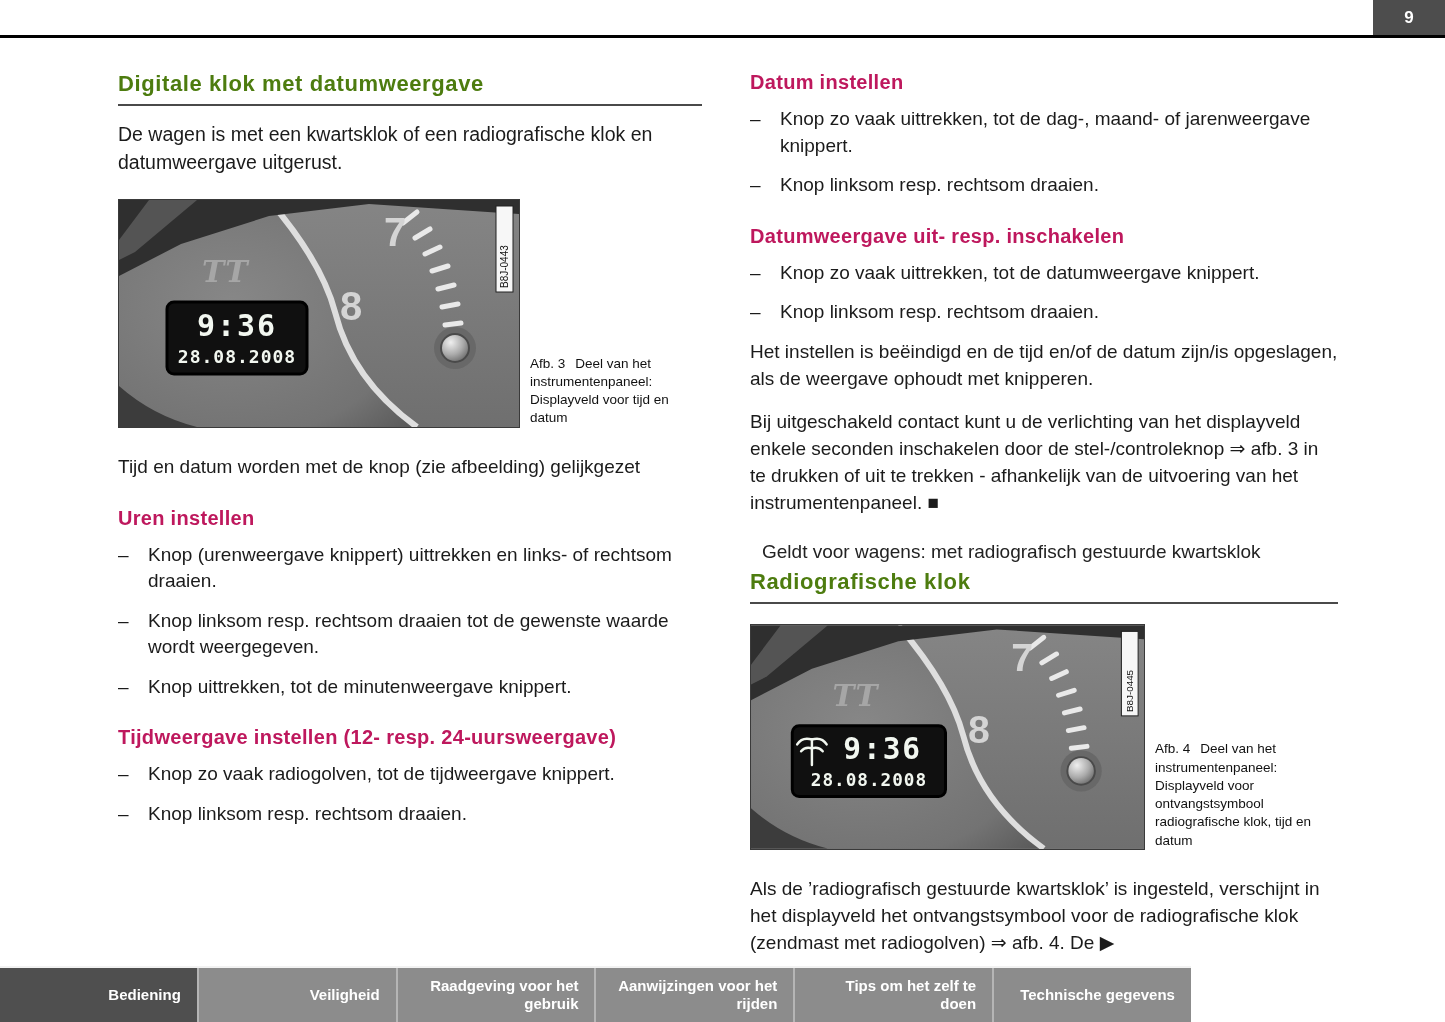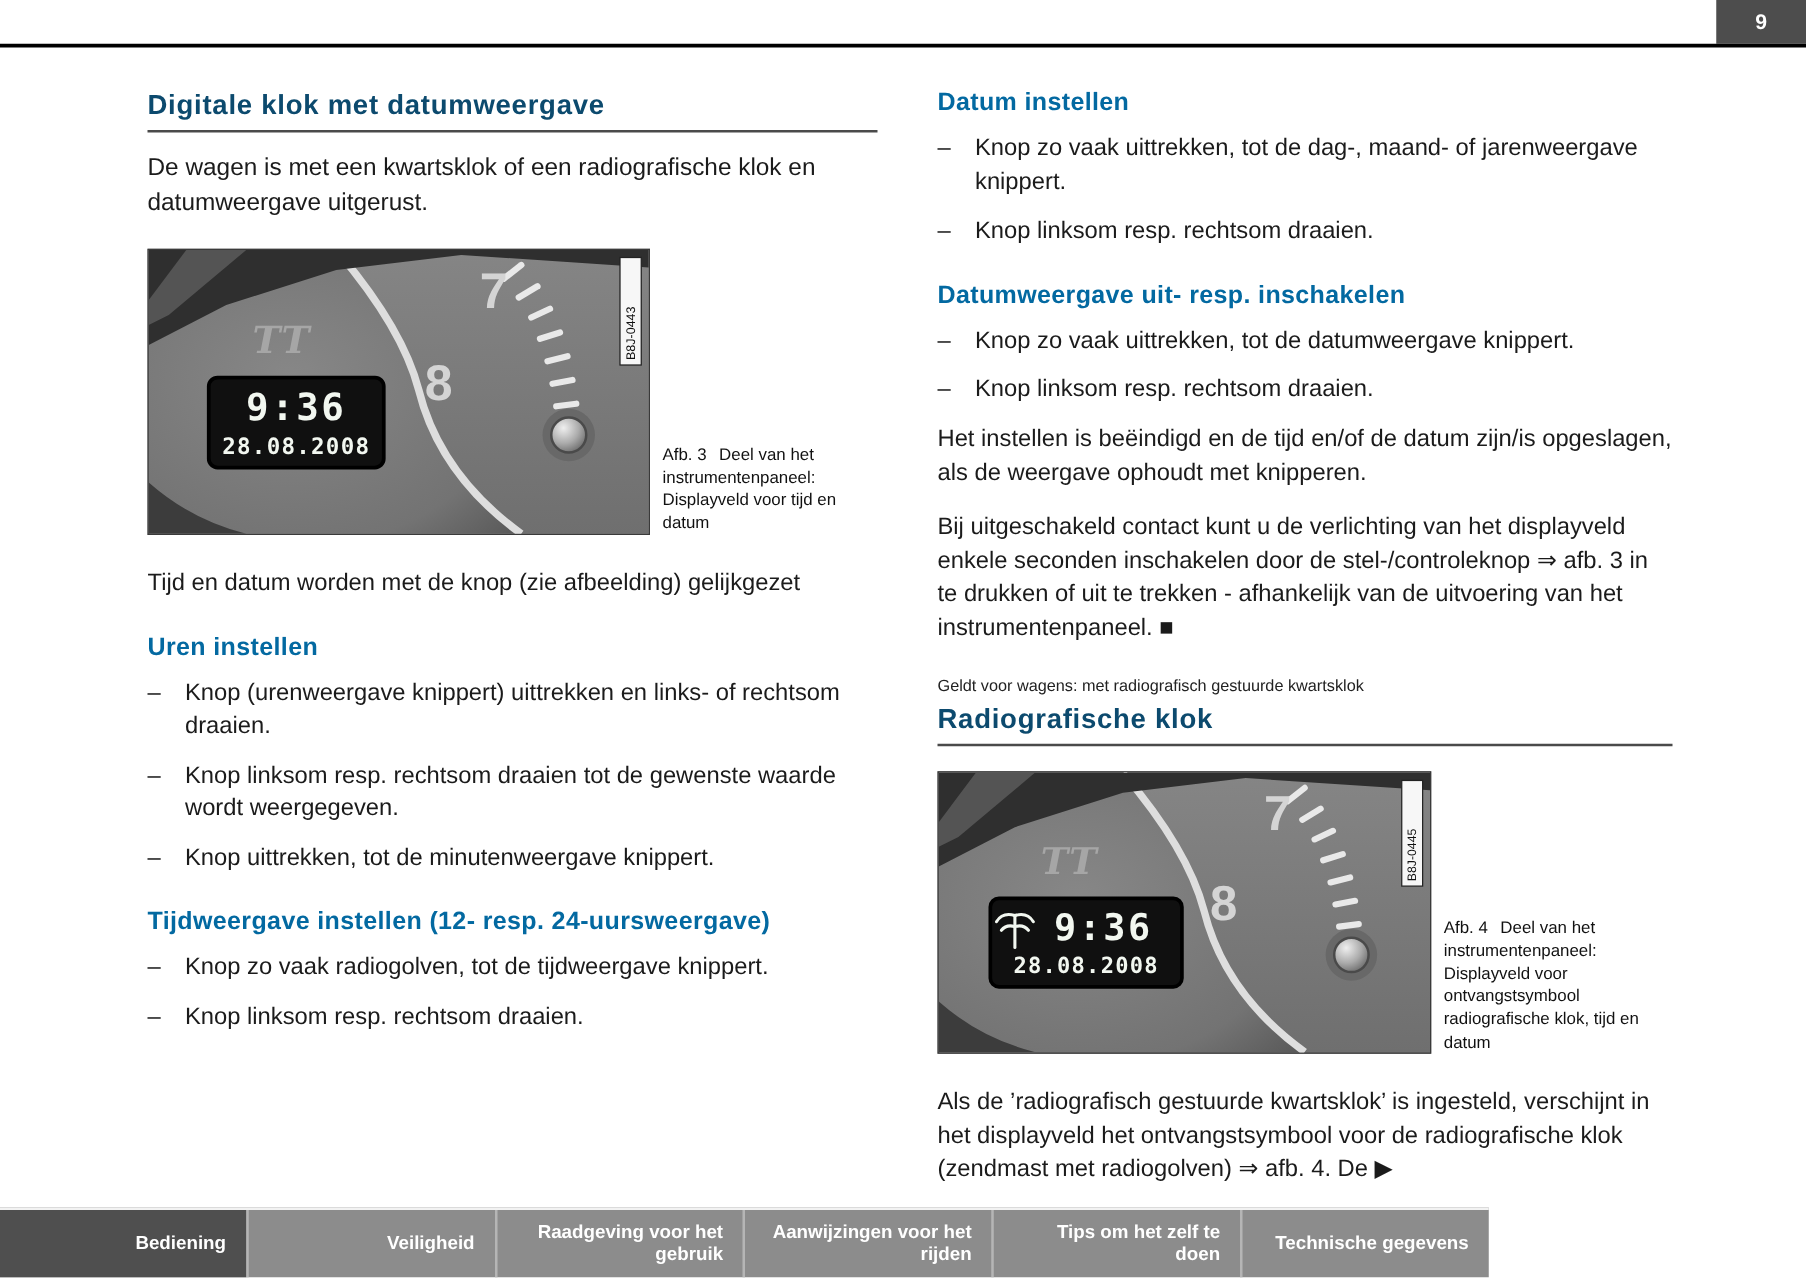--- a/index.html
+++ b/index.html
@@ -17,33 +17,33 @@
     display:flex; align-items:center; justify-content:center;
   }
   
   .content {
     position:absolute; top:41px; left:0; right:0; bottom:58px;
     padding:30px 0 0 118px; display:flex; gap:48px; overflow:hidden;
   }
   .col-left  { width:584px; }
   .col-right { width:588px; }
   .h1 {
-    font-size:22px; font-weight:bold; letter-spacing:0.6px; color:#0c4a6e;
+    font-size:22px; font-weight:bold; letter-spacing:0.6px; color:#4d7c0f;
     padding-bottom:7px; border-bottom:2px solid #4a4a4a; margin-bottom:14px;
   }
   .intro { font-size:19.5px; line-height:1.45; margin-bottom:22px; }
-  .h2 { font-size:20px; font-weight:bold; letter-spacing:0.3px; color:#0369a1; margin:26px 0 12px; }
+  .h2 { font-size:20px; font-weight:bold; letter-spacing:0.3px; color:#be185d; margin:26px 0 12px; }
   .mt0 { margin-top:0 !important; }
   .para { font-size:19px; line-height:1.42; margin-bottom:16px; }
   .bullets { list-style:none; }
   .bullets li {
     position:relative; padding-left:30px; font-size:19px; line-height:1.4; margin-bottom:13px;
   }
   .bullets li::before { content:"–"; position:absolute; left:0; top:0; }
-  .note-small { font-size:13px; color:#222; margin:24px 0 6px; }
+  .note-small { font-size:19px; color:#222; margin:24px 12px 6px; }
   
   .figure-row { display:flex; align-items:flex-end; margin:6px 0 26px; }
   .figure-frame { border:1px solid #3a3a3a; background:#777; flex:none; }
   .gauge-svg { display:block; width:400px; height:227px; }
   .fig4 .gauge-svg { width:393px; height:224px; }
   .fig-caption { font-size:13.5px; font-weight:normal; line-height:1.35; margin-left:10px; width:172px; color:#111; }
   .fig-caption .cap-label { margin-right:10px; }
   .dial-num { font-family:"Liberation Sans",sans-serif; font-weight:bold; font-size:40px; fill:#d4d4d4; text-anchor:middle; }
   .tt-logo  { font-family:"DejaVu Serif",serif; font-weight:bold; font-style:italic; font-size:30px; fill:#a6a6a6; letter-spacing:2px; }
   .lcd-time { font-family:"DejaVu Sans Mono",monospace; font-weight:bold; font-size:30px; fill:#f2f7f0; text-anchor:middle; letter-spacing:2px; }

